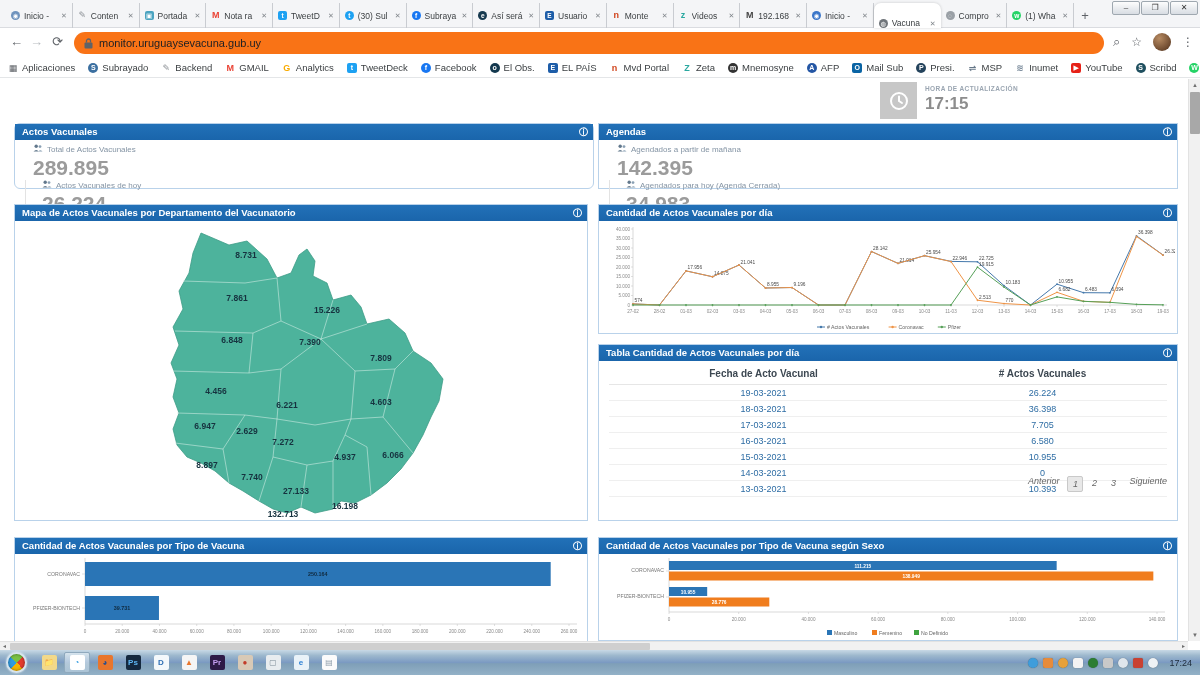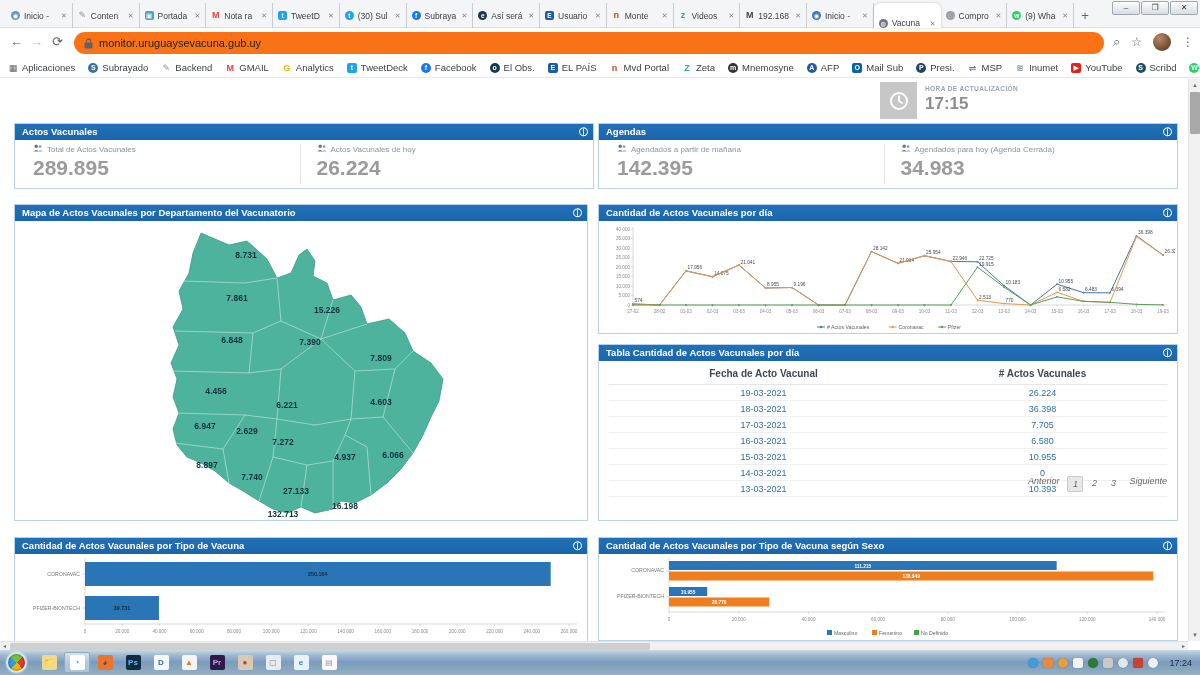--- a/index.html
+++ b/index.html
@@ -44,23 +44,23 @@
   #update-block { position:absolute; left:880px; top:3px; display:flex; }
   #update-icon { width:37px; height:37px; background:#c7c7c7; display:flex; align-items:center; justify-content:center; }
   #update-text { padding:3px 0 0 8px; }
   #update-label { font-size:6.5px; letter-spacing:.4px; color:#9aa5b1; font-weight:bold; }
   #update-time { font-size:17px; color:#8d8d8d; font-weight:bold; margin-top:2px; }
 
   .panel { position:absolute; border:1px solid #b9d2ea; background:#fff; }
   .phead { height:16px; background:linear-gradient(#2271b8,#1a65ab); color:#fff; font-size:9.5px; font-weight:bold;
            line-height:16px; padding:0 7px; position:relative; }
   .pinfo { position:absolute; right:5px; top:0; font-size:9px; font-family:"DejaVu Sans",sans-serif; }
-  .pbody { position:relative; }
-
-  #panel-actos  { left:14px;  top:44px;  width:580px; height:66px; }
+  .pbody { position:relative;flex-direction:column; }
+
+  #panel-actos  { left:14px;  top:44px;  width:580px; height:66px;border-radius:6px; }
   #panel-agendas{ left:598px; top:44px;  width:580px; height:66px; }
   .stats { display:flex; height:48px; padding:4px 10px; }
   .stat { flex:1; padding-left:8px; }
   .stat + .stat { border-left:1px solid #e3e3e3; padding-left:16px; }
   .stat-label { font-size:8px; color:#8494a4; display:flex; gap:4px; align-items:center; }
   .stat-value { font-size:21px; font-weight:bold; color:#9b9b9b; margin-top:2px; }
 
   #panel-map   { left:14px;  top:125px; width:574px; height:317px; }
   #panel-line  { left:598px; top:125px; width:580px; height:130px; }
   #panel-table { left:598px; top:265px; width:580px; height:177px; }
@@ -178,21 +178,21 @@
           <span class="lbl">Vacuna</span>
           <span class="x">✕</span>
         </div>
         <div class="tab">
           <span class="fav" style="background: rgb(154, 160, 166);">◌</span>
           <span class="lbl">Compro</span>
           <span class="x">✕</span>
         </div>
         <div class="tab">
           <span class="fav" style="background: rgb(37, 211, 102);">w</span>
-          <span class="lbl">(9) Wha</span>
+          <span class="lbl">(1) Wha</span>
           <span class="x">✕</span>
         </div>
         <div id="newtab-btn">+</div>
       </div>
     <div id="winbtns">
       <div class="winbtn">–</div>
       <div class="winbtn">❐</div>
       <div class="winbtn">✕</div>
     </div>
   </div>

